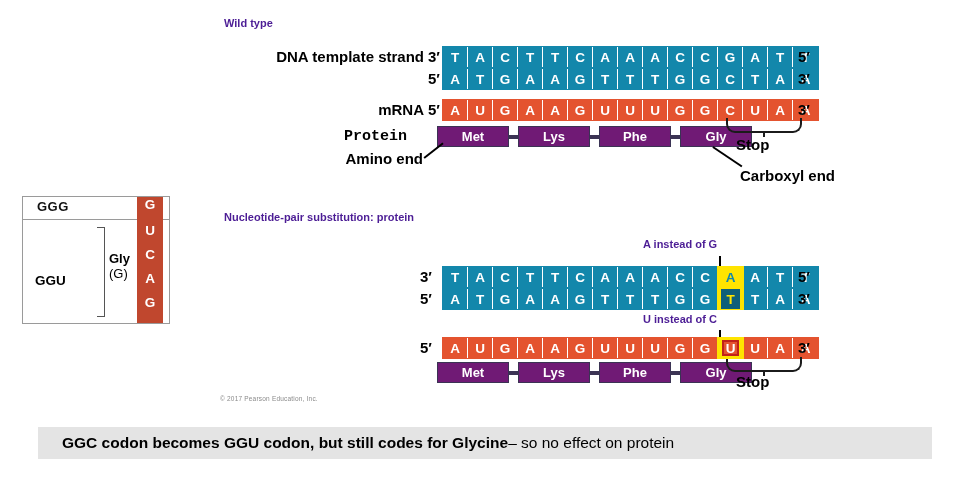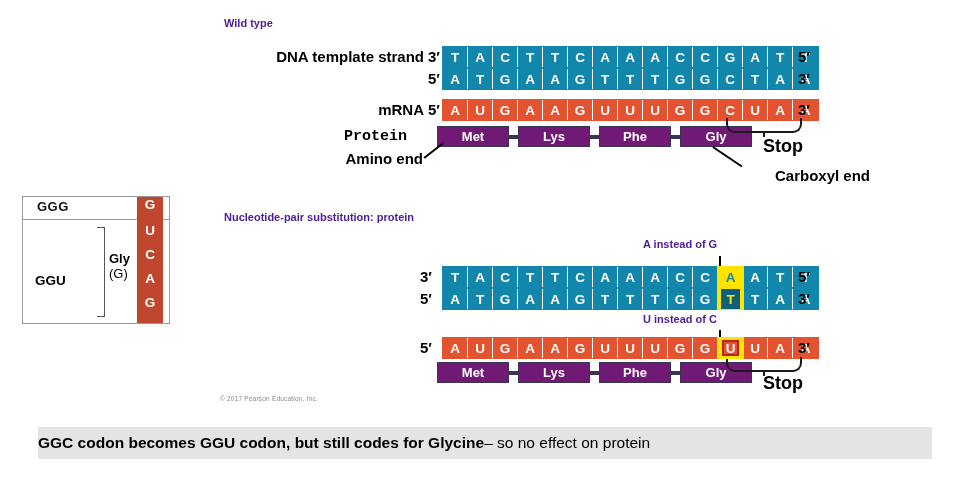--- a/index.html
+++ b/index.html
@@ -141,23 +141,22 @@
     content: "";
     position: absolute;
     left: 50%;
     top: 100%;
     margin-left: -1.25px;
     width: 2.5px;
     height: 6px;
     background: #1b1b1b;
   }
   .stop-label {
-    font-size: 18px;
-    font-weight: bold;
-    margin-left: 27px;
+    font-size: 15px;
+    font-weight: bold;
   }
 
   
   .leader {
     position: absolute;
     background: #000000;
     height: 1.6px;
     transform-origin: left center;
   }
   .tick-v {
@@ -268,21 +267,21 @@
   
   #caption-bar {
     position: absolute;
     left: 38px;
     top: 427px;
     width: 894px;
     height: 32px;
     background: #e4e4e4;
     display: flex;
     align-items: center;
-    padding-left: 0;
+    padding-left: 24px;
     box-sizing: border-box;
     font-size: 15.5px;
     white-space: nowrap;
   }
   #caption-bar .cap-bold { font-weight: bold; color: #000; }
   #caption-bar .cap-rest { font-weight: normal; color: #000; }
 </style>
 </head>
 <body>
 
@@ -362,21 +361,21 @@
     <div class="aa-box">Gly</div>
   </div>
 
 <div class="abs row-label" style="left:303px; top:150px; width:120px;">Amino end</div>
 <div class="leader" style="left:424px; top:157px; width:24px; transform: rotate(-38deg);"></div>
 
 <div class="brace" style="left:726px; top:118px;"></div>
 <div class="abs stop-label" style="left:736px; top:136px;">Stop</div>
 
 <div class="leader" style="left:713px; top:146px; width:35px; transform: rotate(34deg);"></div>
-<div class="abs row-label" style="left:740px; top:167px; width:130px; text-align:right;">Carboxyl end</div>
+<div class="abs row-label" style="left:740px; top:167px; width:130px; text-align:left;">Carboxyl end</div>
 
 <div id="codon-table">
   <div class="clipped-row">GGG</div>
   <div class="divider"></div>
   <div class="codon-list" id="codon-list">
       <div class="codon">GGU</div>
       <div class="codon">GGC</div>
       <div class="codon">GGA</div>
       <div class="codon">GGG</div>
     </div>

